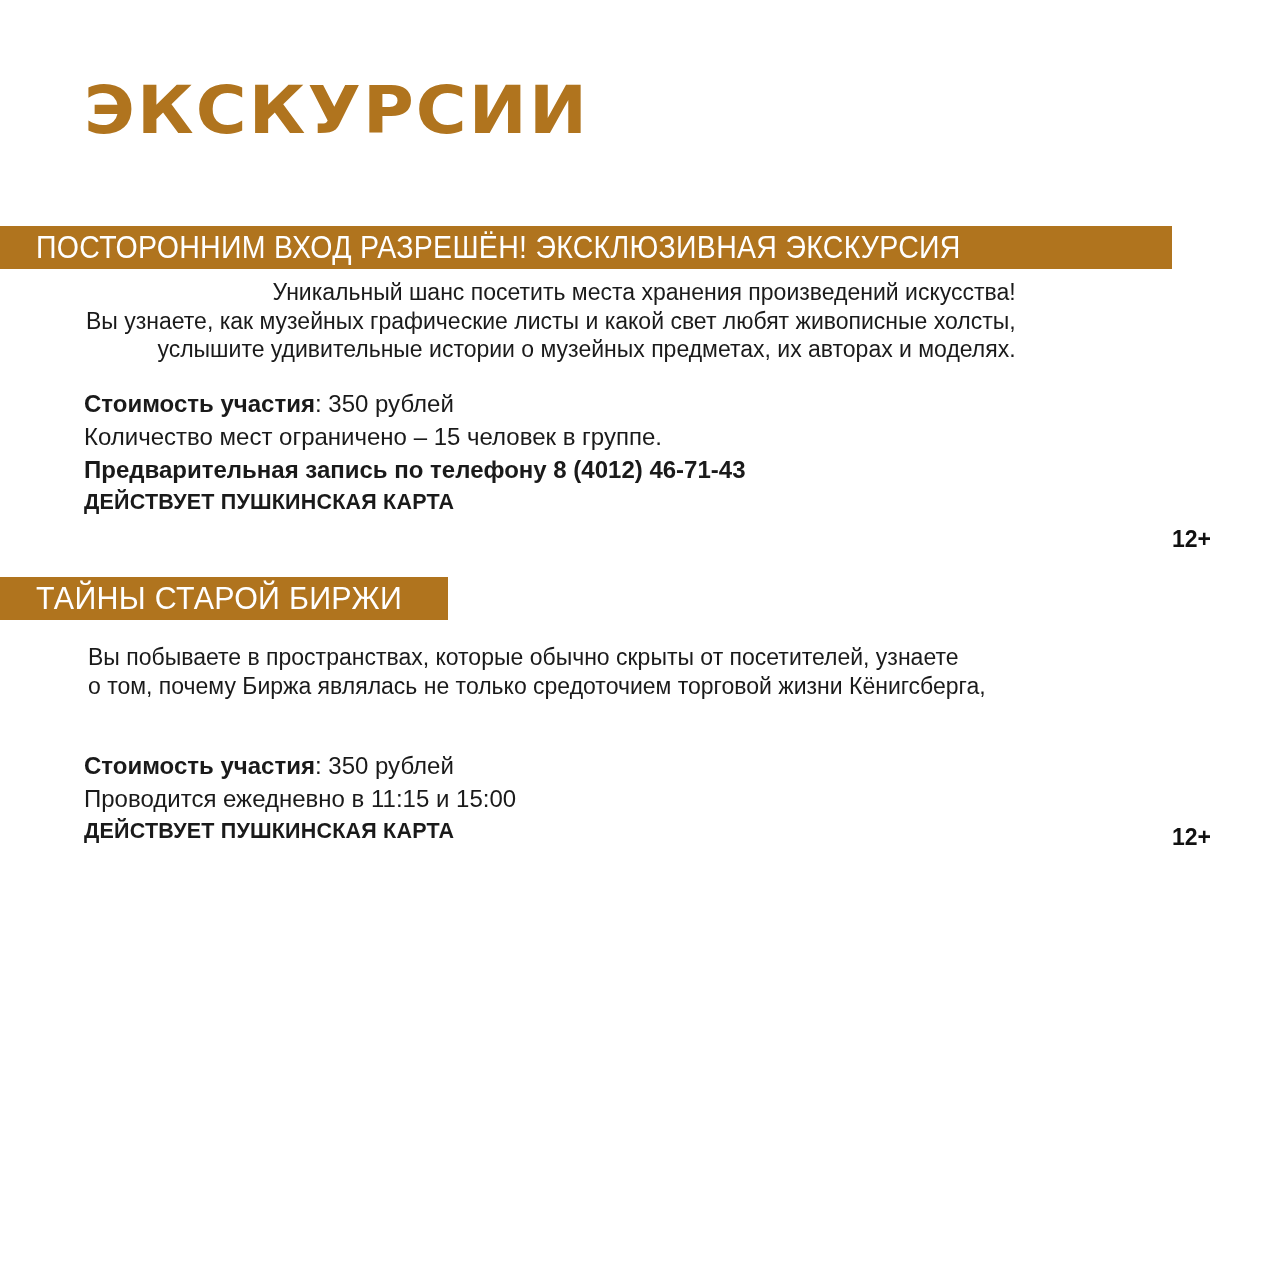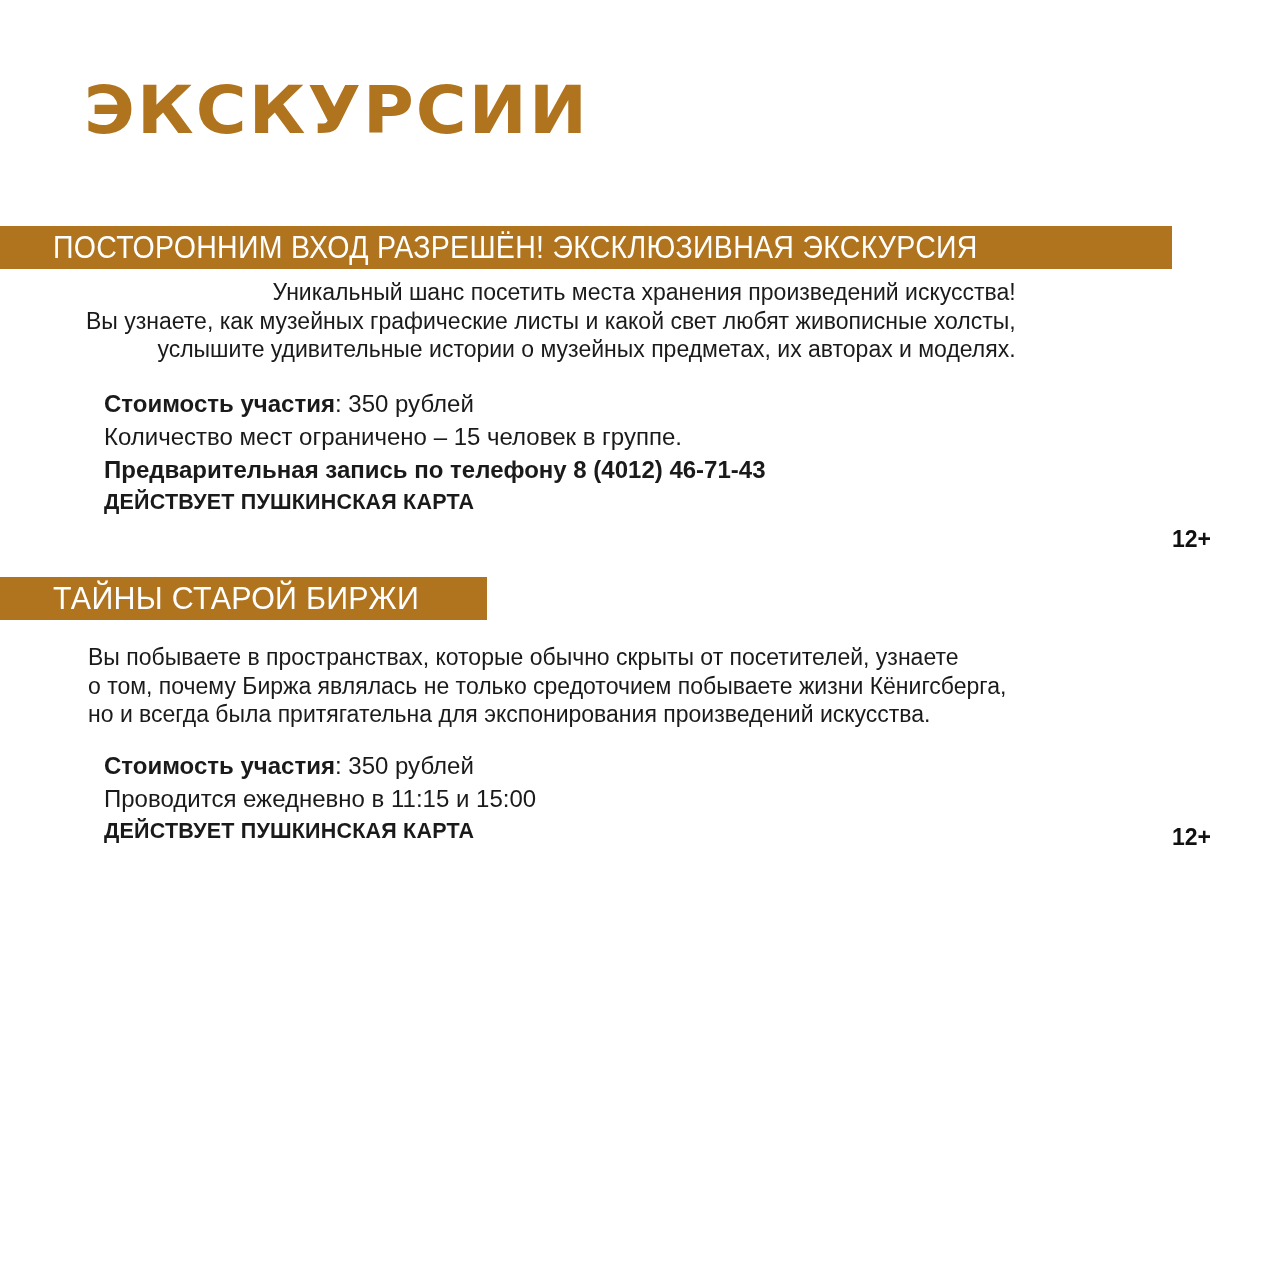--- a/index.html
+++ b/index.html
@@ -28,50 +28,50 @@
       transform: scaleX(1.05);
       transform-origin: left top;
     }
     .banner {
       position: absolute;
       left: 0;
       height: 43px;
       background: #B0741E;
       color: #ffffff;
       box-sizing: border-box;
-      padding-left: 53px;
+      padding-left: 36px;
       display: flex;
       align-items: center;
       font-family: "Liberation Sans", sans-serif;
       font-size: 31px;
       letter-spacing: 0.3px;
       white-space: nowrap;
       transform-origin: left center;
     }
     .banner span { display: inline-block; transform: scaleX(0.92); transform-origin: left center; }
     .banner-1 { top: 226px; width: 1172px; }
-    .banner-2 { top: 577px; width: 487px; }
+    .banner-2 { top: 577px; width: 448px; }
     .banner-2 span { transform: scaleX(0.98); }
 
     .text-block {
       position: absolute;
       left: 86px;
       font-family: "Liberation Sans", sans-serif;
       font-size: 23px;
       line-height: 28.5px;
       color: #1a1a1a;
       white-space: nowrap;
     }
     .desc-1 { top: 278px; text-align: right; }
     .desc-2 { top: 643px; left: 88px; }
     .line { display: block; }
 
     .info {
       position: absolute;
-      left: 104px;
+      left: 84px;
       font-family: "Liberation Sans", sans-serif;
       font-size: 24px;
       color: #1a1a1a;
       white-space: nowrap;
     }
     .info .row { display: block; height: 33px; line-height: 33px; }
     .info-1 { top: 387px; }
     .info-2 { top: 749px; }
     .bold { font-weight: bold; }
     .semibold { font-weight: bold; }
@@ -115,22 +115,21 @@
   <span class="row pk">ДЕЙСТВУЕТ ПУШКИНСКАЯ КАРТА</span>
 </div>
 <div class="age age-1">12+</div>
 
 <div class="banner banner-2">
   <span>ТАЙНЫ СТАРОЙ БИРЖИ</span>
 </div>
 
 <div class="text-block desc-2">
   <span class="line">Вы побываете в пространствах, которые обычно скрыты от посетителей, узнаете</span>
-  <span class="line">о том, почему Биржа являлась не только средоточием побываете жизни Кёнигсберга,</span>
-  <span class="line">но и всегда была притягательна для экспонирования произведений искусства.</span>
+  <span class="line">о том, почему Биржа являлась не только средоточием торговой жизни Кёнигсберга,</span>
 </div>
 
 <div class="info info-2">
   <span class="row">
     <span class="bold">Стоимость участия</span><span>:</span><span> 350 рублей</span>
   </span>
   <span class="row">Проводится ежедневно в 11:15 и 15:00</span>
   <span class="row pk">ДЕЙСТВУЕТ ПУШКИНСКАЯ КАРТА</span>
 </div>
 <div class="age age-2">12+</div>

